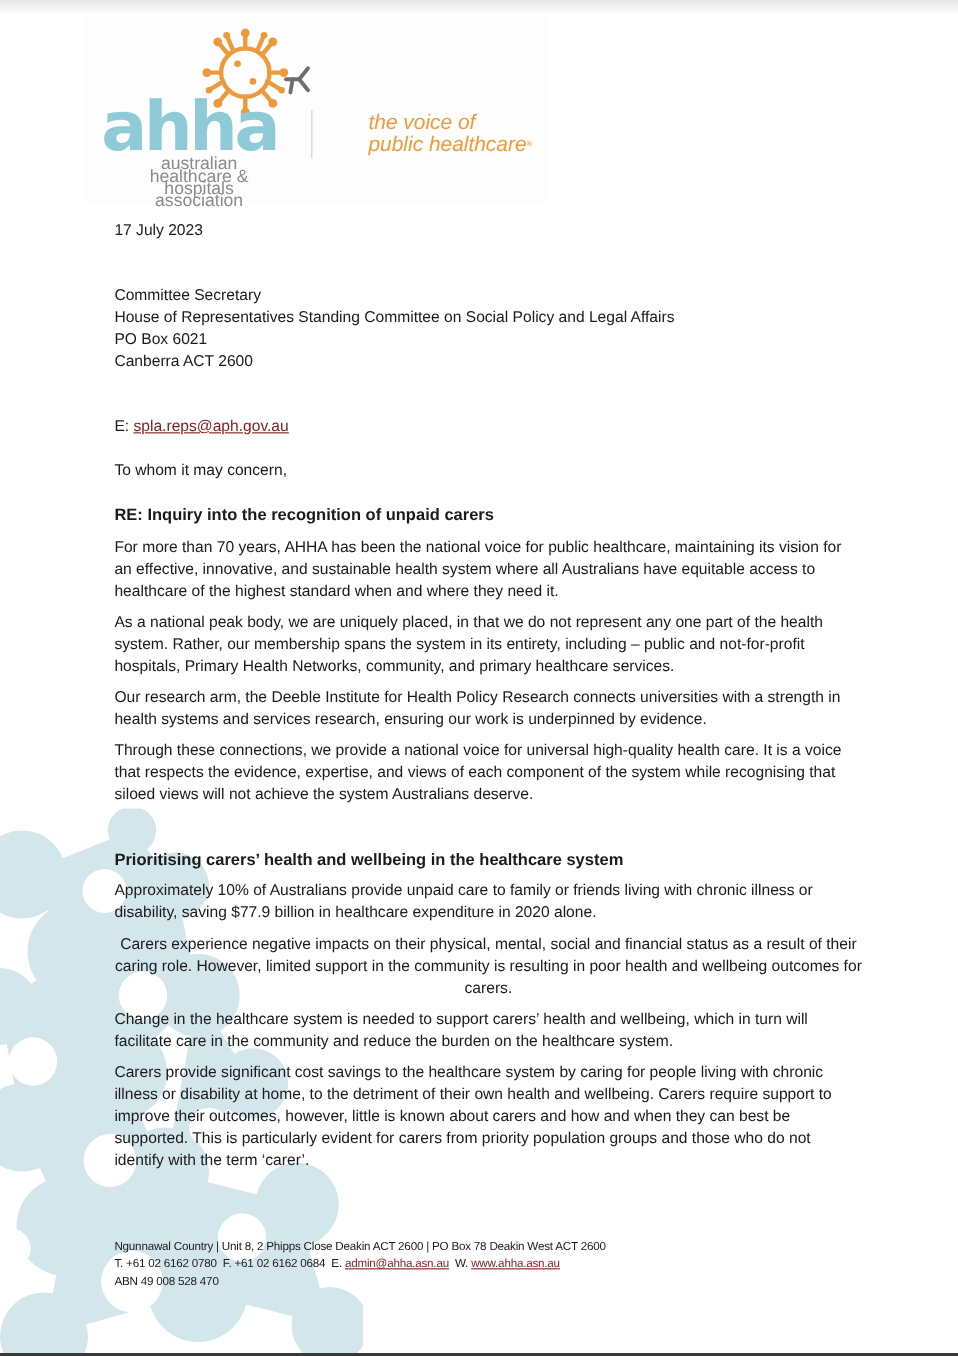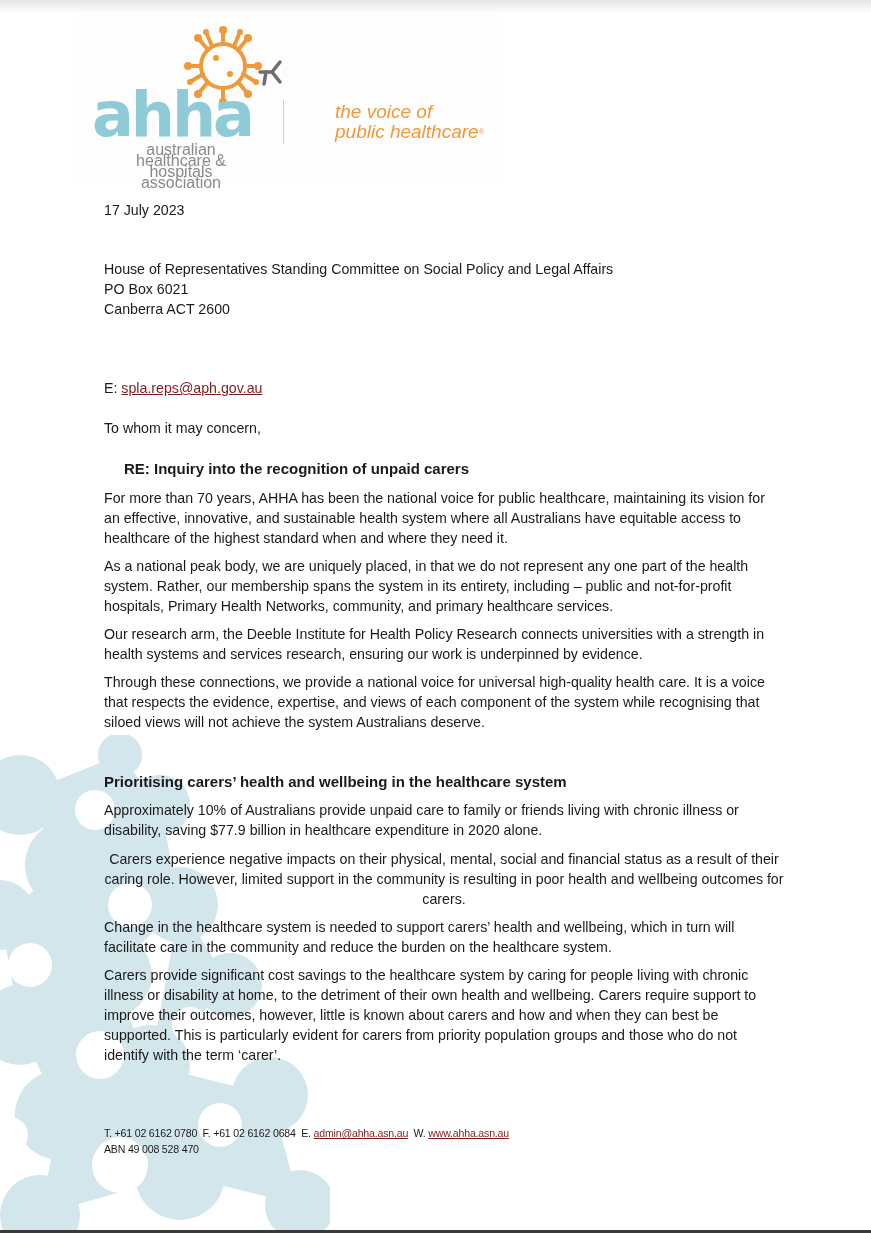--- a/index.html
+++ b/index.html
@@ -134,44 +134,46 @@
   <div class="logo-divider"></div>
   <div class="tagline">
     <div>the voice of</div>
     <div><span>public healthcare</span><sup>®</sup></div>
   </div>
 </div>
 
 <div class="text" style="top:200px;">17 July 2023</div>
 
 <div class="text" style="top:259px;">
+  <div>Committee Secretary</div>
   <div>House of Representatives Standing Committee on Social Policy and Legal Affairs</div>
   <div>PO Box 6021</div>
   <div>Canberra ACT 2600</div>
 </div>
 
 <div class="text" style="top:378px;">
   <span>E: </span><a class="link">spla.reps@aph.gov.au</a>
 </div>
 
 <div class="text" style="top:418px;">To whom it may concern,</div>
 
-<div class="text heading" style="top:459px;margin-left:20px;">RE: Inquiry into the recognition of unpaid carers</div>
+<div class="text heading" style="top:459px;">RE: Inquiry into the recognition of unpaid carers</div>
 <div class="text" style="top:488px;">For more than 70 years, AHHA has been the national voice for public healthcare, maintaining its vision for an effective, innovative, and sustainable health system where all Australians have equitable access to healthcare of the highest standard when and where they need it.</div>
 <div class="text" style="top:556px;">As a national peak body, we are uniquely placed, in that we do not represent any one part of the health system. Rather, our membership spans the system in its entirety, including – public and not-for-profit hospitals, Primary Health Networks, community, and primary healthcare services.</div>
 <div class="text" style="top:624px;">Our research arm, the Deeble Institute for Health Policy Research connects universities with a strength in health systems and services research, ensuring our work is underpinned by evidence.</div>
 <div class="text" style="top:672px;">Through these connections, we provide a national voice for universal high-quality health care. It is a voice that respects the evidence, expertise, and views of each component of the system while recognising that siloed views will not achieve the system Australians deserve.</div>
 
 <div class="text heading" style="top:772px;">Prioritising carers’ health and wellbeing in the healthcare system</div>
 <div class="text" style="top:800px;">Approximately 10% of Australians provide unpaid care to family or friends living with chronic illness or disability, saving $77.9 billion in healthcare expenditure in 2020 alone.</div>
 <div class="text" style="top:849px;text-align:center;">Carers experience negative impacts on their physical, mental, social and financial status as a result of their caring role. However, limited support in the community is resulting in poor health and wellbeing outcomes for carers.</div>
 <div class="text" style="top:917px;">Change in the healthcare system is needed to support carers’ health and wellbeing, which in turn will facilitate care in the community and reduce the burden on the healthcare system.</div>
 <div class="text" style="top:965px;">Carers provide significant cost savings to the healthcare system by caring for people living with chronic illness or disability at home, to the detriment of their own health and wellbeing. Carers require support to improve their outcomes, however, little is known about carers and how and when they can best be supported. This is particularly evident for carers from priority population groups and those who do not identify with the term ‘carer’.</div>
 
 <div class="footer">
+  <div>Ngunnawal Country | Unit 8, 2 Phipps Close Deakin ACT 2600 | PO Box 78 Deakin West ACT 2600</div>
   <div>
     <span>T. +61 02 6162 0780</span>&nbsp;
     <span>F. +61 02 6162 0684</span>&nbsp;
     <span>E.</span>
     <a class="link">admin@ahha.asn.au</a>&nbsp;
     <span>W.</span>
     <a class="link">www.ahha.asn.au</a>
   </div>
   <div>ABN 49 008 528 470</div>
 </div>

